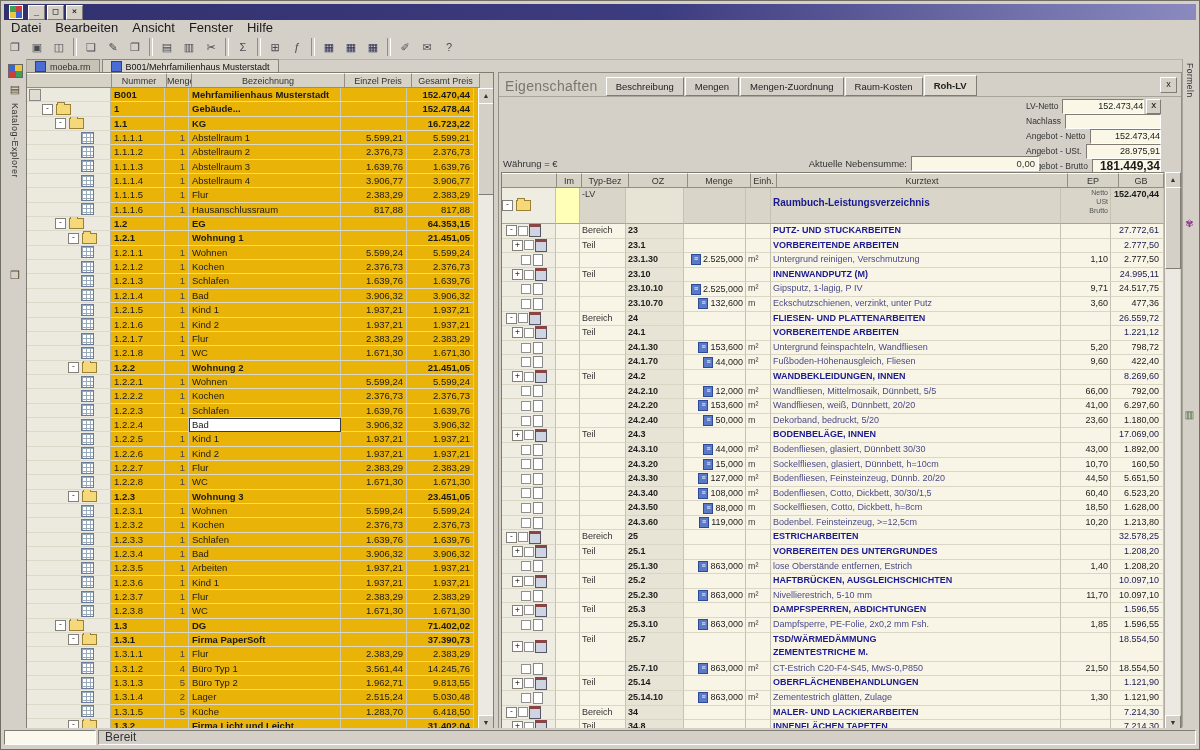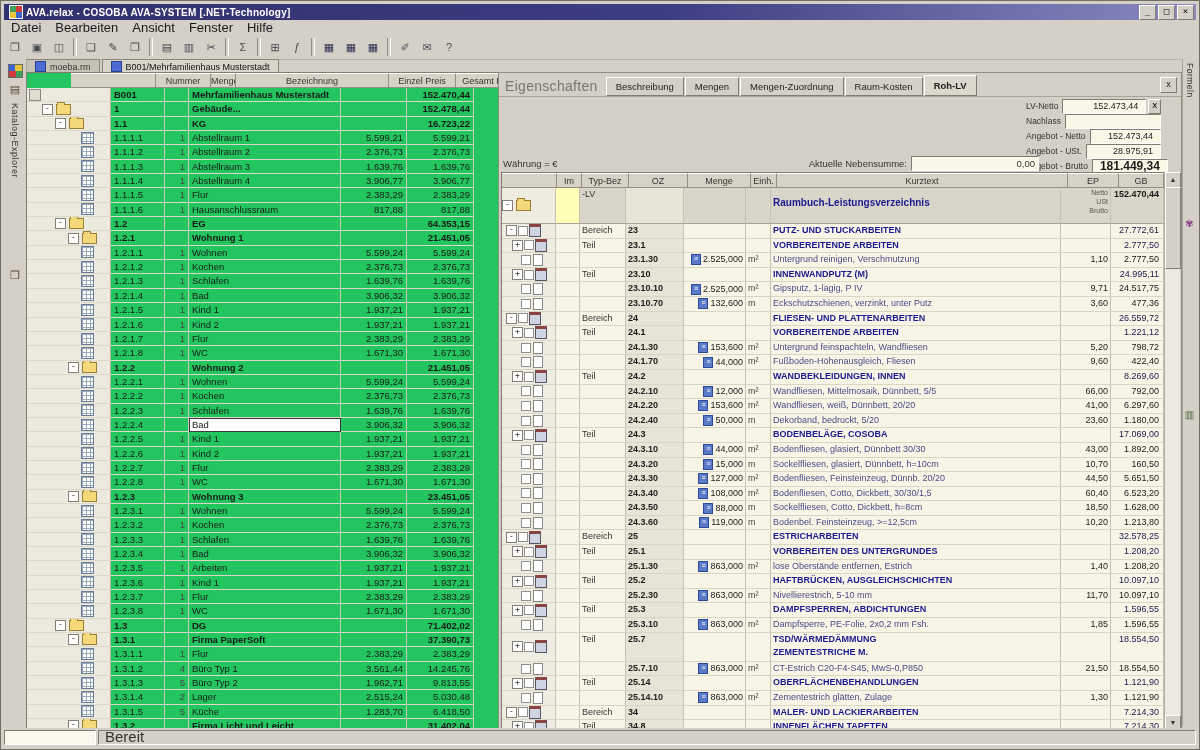--- a/index.html
+++ b/index.html
@@ -41,21 +41,21 @@
   .strip-ico{width:16px;height:15px;margin:2px 0;display:flex;align-items:center;justify-content:center;font-size:11px;color:#5a4a32;}
   .ico-colors{width:13px;height:12px;background:conic-gradient(#e8c83c 0 25%,#3ca05a 0 50%,#d03c3c 0 75%,#3c64d0 0);border:1px solid #666;}
   .vlabel{writing-mode:vertical-rl;font-size:9px;color:#333;margin-top:4px;letter-spacing:.5px;}
   .rightstrip{position:absolute;right:3px;top:58px;width:13px;bottom:22px;background:#d4d0c8;
     border-left:1px solid #a8a49a;display:flex;flex-direction:column;align-items:center;padding-top:2px;}
   .rightstrip .vlabel{font-size:8.5px;margin-top:2px;}
   .rs-ico{margin-top:120px;font-size:10px;color:#8a3c8a;}
   .rs-ico2{margin-top:180px;font-size:10px;color:#4a6a3a;}
 
   
-  .left-panel{position:absolute;left:25px;top:71px;width:466px;bottom:17px;background:#22c55e;border:1px solid #807c74;overflow:hidden;padding-left:44px;}
+  .left-panel{position:absolute;left:25px;top:71px;width:466px;bottom:17px;background:#eab308;border:1px solid #807c74;overflow:hidden;}
   .lt-head{display:flex;height:15px;background:#d6d2c6;}
   .hcell{border-right:1px solid #928e84;border-bottom:1px solid #928e84;border-top:1px solid #fff;
     font-size:9px;color:#333;text-align:center;line-height:14px;overflow:hidden;white-space:nowrap;}
   .lt-body{position:absolute;top:15px;left:0;right:15px;bottom:0;overflow:hidden;}
   .lt-row{display:flex;height:14.35px;box-sizing:border-box;}
   .lcell{border-right:1px solid #cdc9b9;border-bottom:1px solid #ddd9c9;box-sizing:border-box;
     white-space:nowrap;overflow:hidden;font-size:9.5px;line-height:13px;padding:0 3px;}
   .lcell.tree{background:#eceadf;border-right:1px solid #b8b4a4;padding:0 2px;display:flex;align-items:center;}
   .lcell.num{width:54px;}
   .lcell.mng{width:24px;text-align:right;color:#444;}
@@ -95,21 +95,21 @@
      border:1px solid;border-color:#807c74 #fff #fff #807c74;padding:3px 5px;box-sizing:border-box;}
   .info-line{font-size:9.5px;line-height:13px;color:#333;white-space:nowrap;overflow:hidden;}
   .info-bottom{position:absolute;left:4px;top:82px;width:536px;height:16px;display:flex;align-items:center;font-size:9.5px;color:#333;}
   .neb-label{margin-left:auto;}
   .neb-field{width:120px;height:13px;background:#faf7e6;border:1px solid;border-color:#807c74 #fff #fff #807c74;
      text-align:right;padding:0 3px;line-height:13px;margin-left:4px;}
   .fields{position:absolute;right:20px;top:26px;width:135px;}
   .fieldrow{display:flex;align-items:center;height:14px;margin-bottom:1px;}
   .flabel{position:absolute;right:140px;width:80px;text-align:left;font-size:8.5px;color:#333;white-space:nowrap;}
   .fbox{margin-left:auto;width:95px;height:13px;background:#faf7e6;border:1px solid;border-color:#807c74 #fff #fff #807c74;
-     text-align:right;font-size:9px;line-height:12px;padding:0 7px;}
+     text-align:right;font-size:9px;line-height:12px;padding:0 0;}
 
   
   .lv-table{position:absolute;left:2px;top:99px;right:16px;bottom:0;background:#f8f5e6;border:1px solid #807c74;overflow:hidden;}
   .rt-head{display:flex;height:15px;background:#d6d2c6;}
   .rt-body{position:absolute;top:15px;left:0;right:0;bottom:0;}
   .rt-row{display:flex;height:14.6px;box-sizing:border-box;}
   .rcell{border-right:1px solid #c6c2b2;border-bottom:1px solid #dad6c6;box-sizing:border-box;
      white-space:nowrap;overflow:hidden;font-size:9px;line-height:13px;padding:0 2px;}
   .rc-tree{width:54px;background:#efede2;display:flex;align-items:center;padding:0 1px;}
   .rc-info{width:24px;}
@@ -132,32 +132,31 @@
   .sumlbl{font-size:7px;color:#555;text-align:right;line-height:9px;}
   .chk{display:inline-block;width:8px;height:8px;border:1px solid #909090;background:#fff;flex:none;margin:0 1px;}
   .bldg{display:inline-block;width:10px;height:9px;background:#cfd4e2;border:1px solid #556;
      border-top:3px solid #8a4444;flex:none;}
   .page{display:inline-block;width:8px;height:10px;background:#fff;border:1px solid #888;flex:none;margin:0 1px;}
   .fml{display:inline-block;width:8px;height:9px;background:#5a7ac8;border:1px solid #2c4a9a;color:#fff;
      font-size:7px;line-height:8px;text-align:center;flex:none;}
 
   
   .statusbar{position:absolute;left:3px;right:3px;bottom:3px;height:16px;background:#d4d0c8;display:flex;gap:2px;padding-top:2px;}
-  .sseg{border:1px solid;border-color:#807c74 #fff #fff #807c74;height:13px;font-size:15px;line-height:12px;padding:0 6px;color:#333;}
+  .sseg{border:1px solid;border-color:#807c74 #fff #fff #807c74;height:13px;font-size:12px;line-height:12px;padding:0 6px;color:#333;}
   .sseg.first{width:78px;background:#fbf9ee;}
   .sseg.main{flex:1;}
 </style>
 </head>
 <body>
 
 <div id="root">
 
   <div class="titlebar">
     <span class="app-ico"></span>
-    <span class="titletext">AVA.relax - COSOBA AVA-SYSTEM [.NET-Technology]</span>
     <span class="winbtn raised">_</span>
     <span class="winbtn raised">□</span>
     <span class="winbtn raised">×</span>
   </div>
 
   <div class="menubar" id="menubar">
       <div class="menu-item">Datei</div>
       <div class="menu-item">Bearbeiten</div>
       <div class="menu-item">Ansicht</div>
       <div class="menu-item">Fenster</div>
@@ -999,21 +998,21 @@
             <div class="rcell rc-tree" style="padding-left: 10px;">
               <div class="xb">+</div>
               <div class="chk"></div>
               <div class="bldg"></div>
             </div>
             <div class="rcell rc-info"></div>
             <div class="rcell rc-typ">Teil</div>
             <div class="rcell rc-oz">24.3</div>
             <div class="rcell rc-mng"></div>
             <div class="rcell rc-einh"></div>
-            <div class="rcell rc-kurz">BODENBELÄGE, COSOBA</div>
+            <div class="rcell rc-kurz">BODENBELÄGE, INNEN</div>
             <div class="rcell rc-ep"></div>
             <div class="rcell rc-gb">17.069,00</div>
           </div>
           <div class="rt-row pos">
             <div class="rcell rc-tree" style="padding-left: 18px;">
               <div class="chk"></div>
               <div class="page"></div>
             </div>
             <div class="rcell rc-info"></div>
             <div class="rcell rc-typ"></div>

